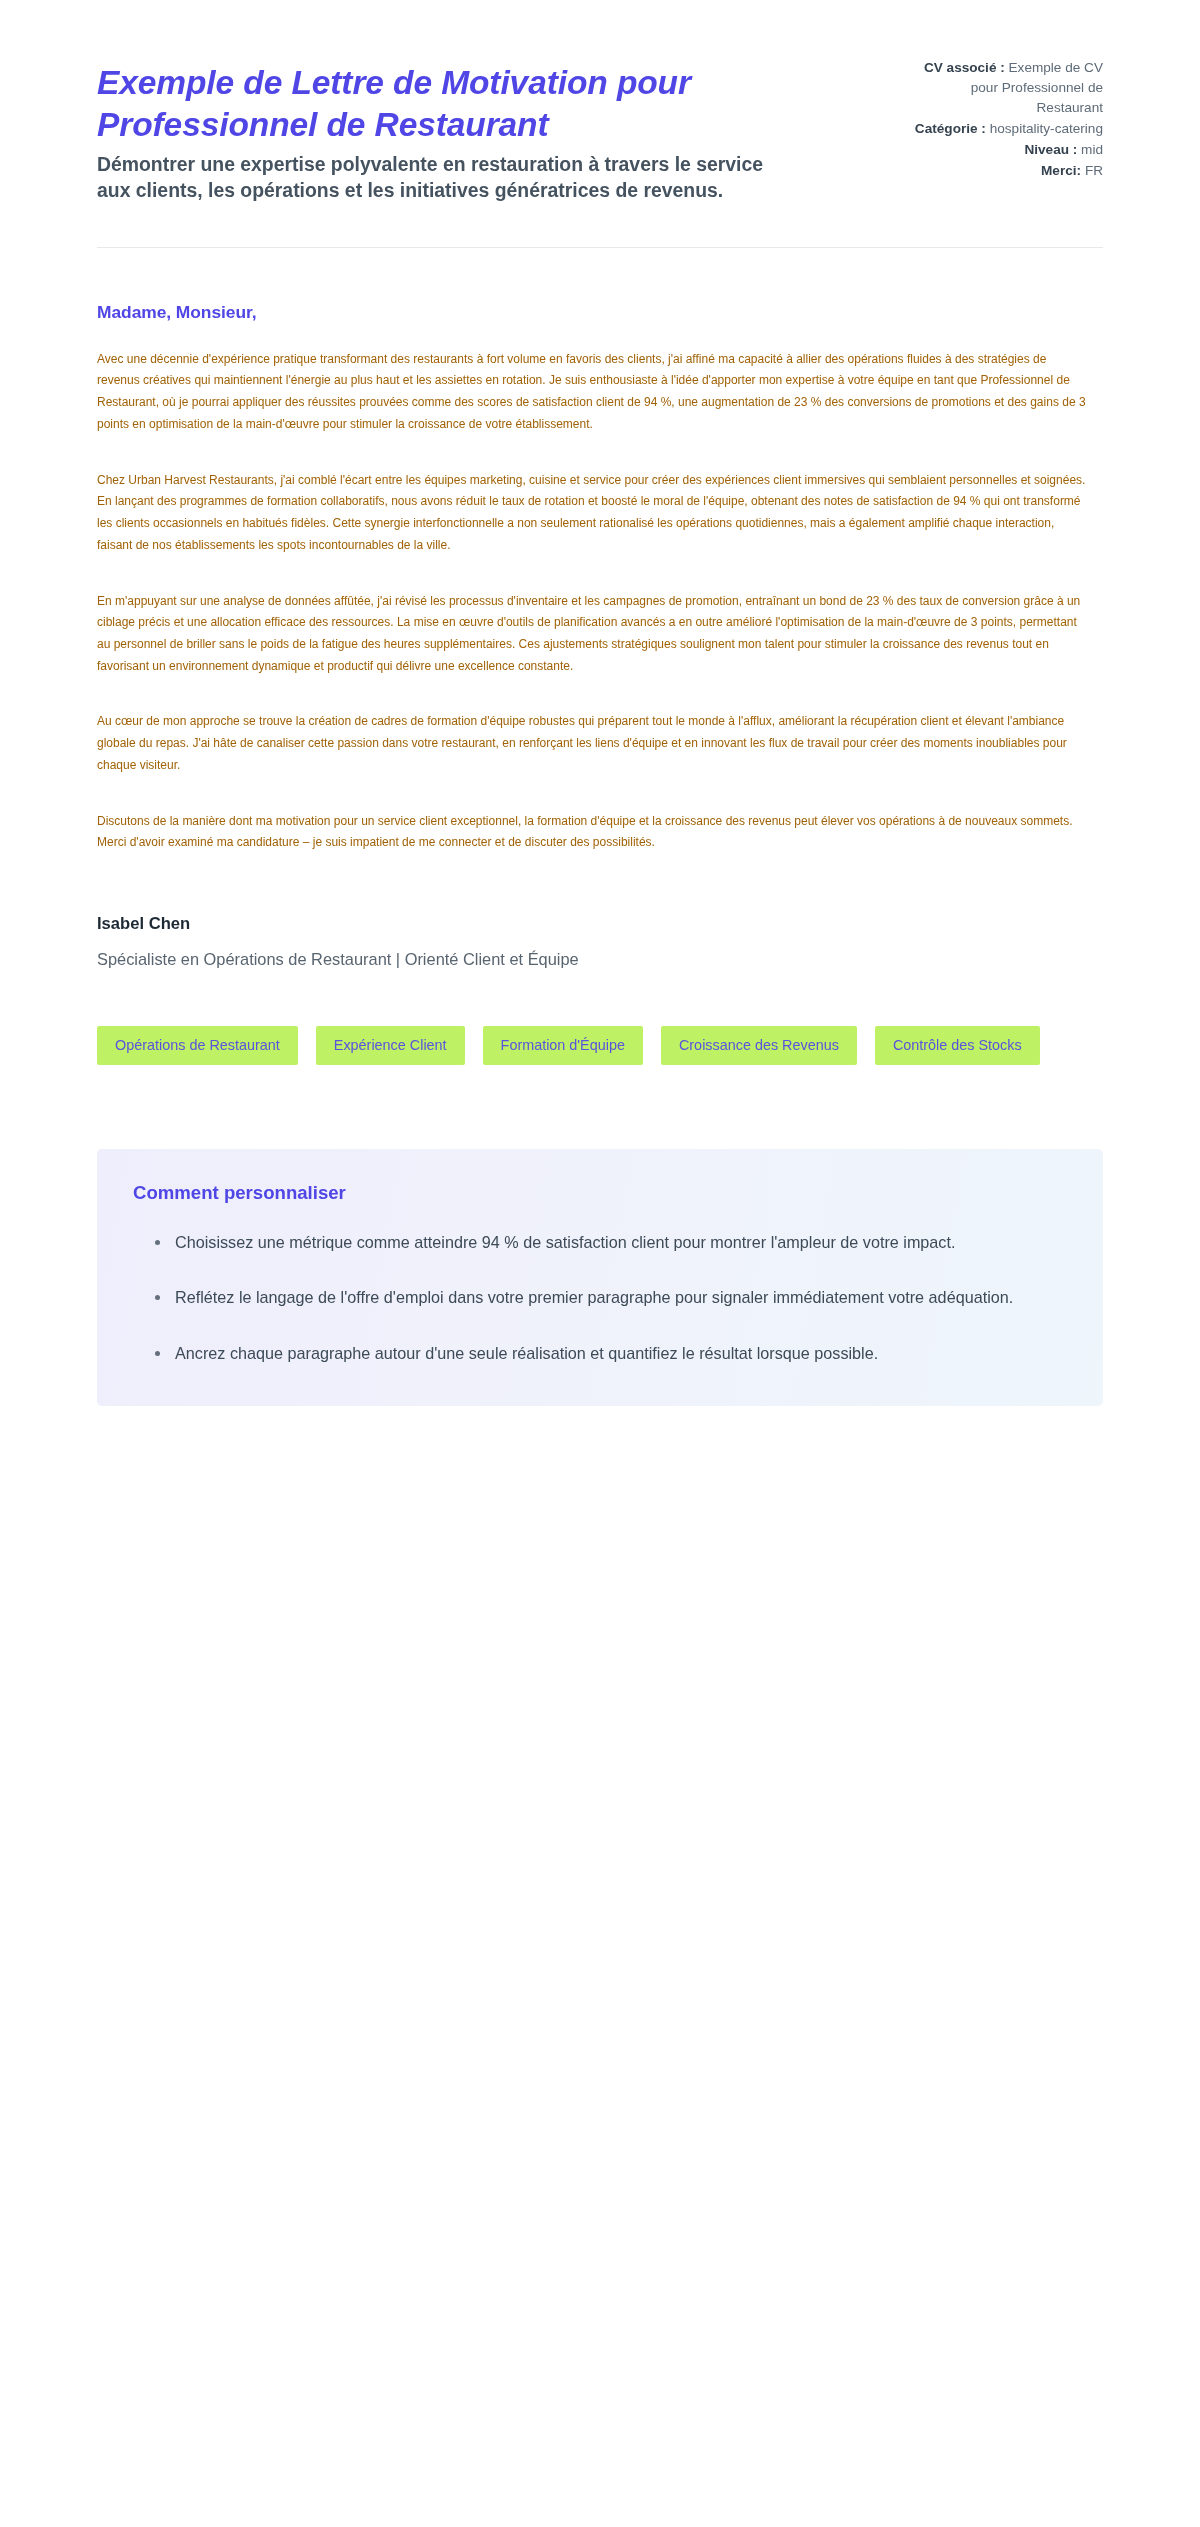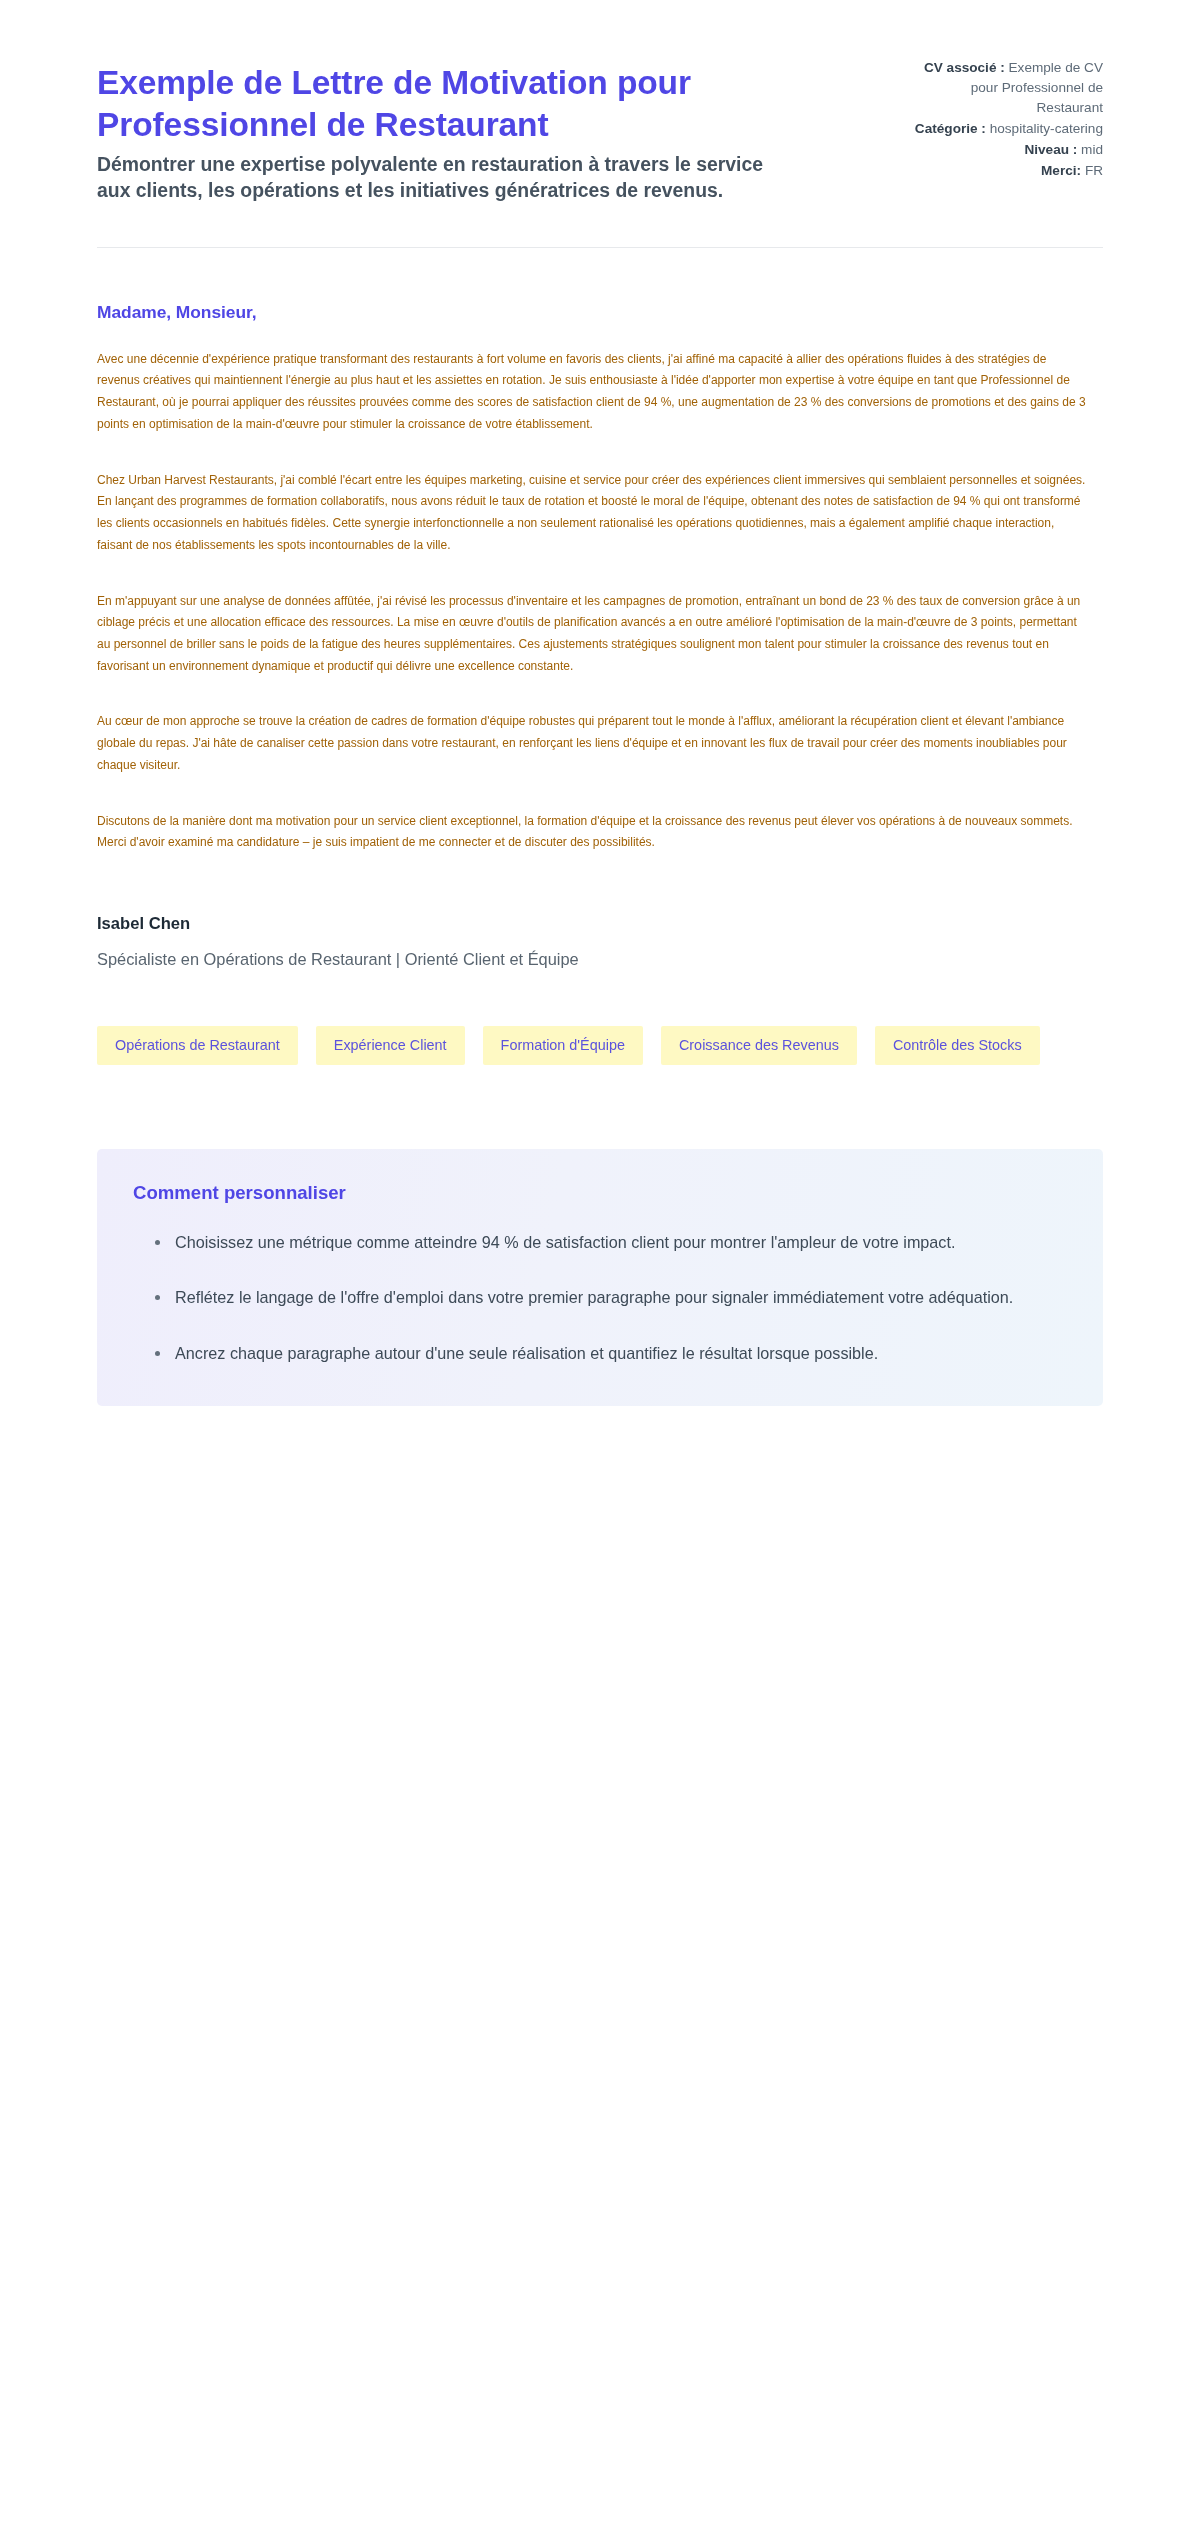--- a/index.html
+++ b/index.html
@@ -36,20 +36,21 @@
     max-width: 770px;
     padding-top: 10px;
   }
   .doc-title {
     margin: 0;
     font-size: 33.5px;
     line-height: 1.265;
     font-weight: 700;
     letter-spacing: -0.1px;
     color: #4f46e5;
+    font-style: italic;
   }
   .doc-subtitle {
     margin: 4px 0 0 0;
     font-size: 19.4px;
     line-height: 1.34;
     font-weight: 700;
     color: #45525f;
     max-width: 690px;
   }
 
@@ -113,21 +114,21 @@
 
   
   .tags {
     margin-top: 54px;
     display: flex;
     flex-wrap: wrap;
     gap: 12px 18px;
     max-width: 1006px;
   }
   .tag {
-    background: #fef9c3;
+    background: #bef264;
     color: #5b52dd;
     font-size: 14.4px;
     line-height: 1;
     padding: 12px 18px 13px 18px;
     border-radius: 2px;
     white-space: nowrap;
   }
 
   
   .callout {

